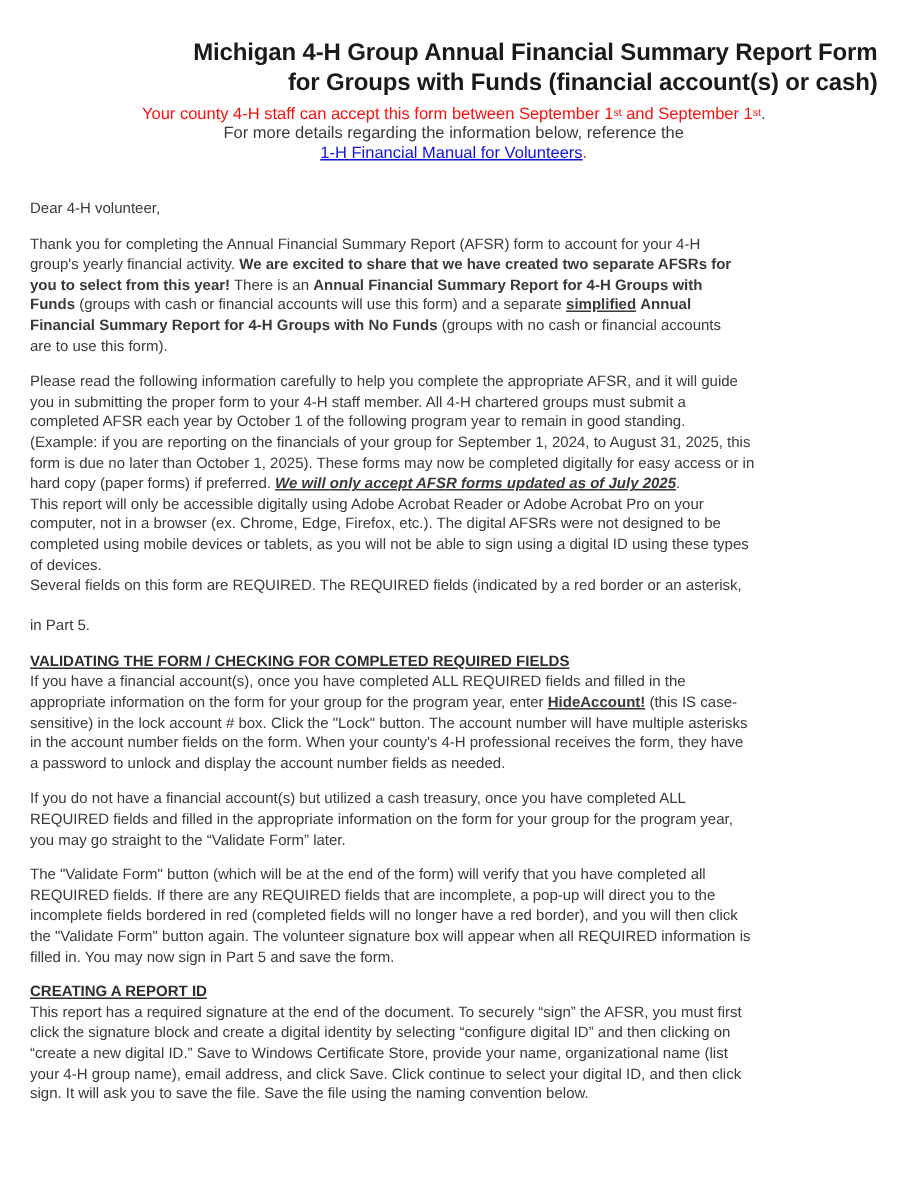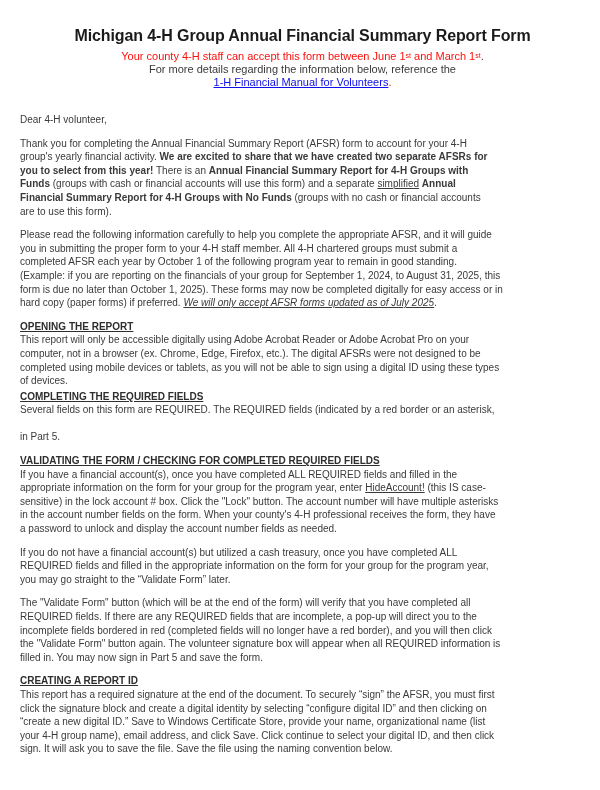--- a/index.html
+++ b/index.html
@@ -15,21 +15,21 @@
     width:600px;height:790px;
     background:var(--page-bg);
     padding:26px 15px 0 20px;
     font-family:"Liberation Sans",sans-serif;
     color:var(--text);
     overflow:hidden;
   }
   .title{
     margin:0;
     font-size:16px;line-height:20px;font-weight:bold;
-    text-align:center;color:var(--title);
+    text-align:right;color:var(--title);
     letter-spacing:-0.1px;
   }
   .center-line{
     margin:0;text-align:center;
     font-size:11px;line-height:13px;
   }
   .notice{margin-top:4px;color:var(--red);}
   .sup{font-size:7px;vertical-align:top;position:relative;top:-1px;}
   .c-red{color:var(--red);}
   .c-text{color:var(--text);}
@@ -41,41 +41,40 @@
   .salutation{margin:0;}
   .para{margin:10px 0 0 0;}
   .para-tight{margin:0;}
   .heading,.heading-tight{
     font-weight:bold;text-decoration:underline;color:#2e2e2e;
   }
   .heading{margin:10px 0 0 0;}
   .heading-tight{margin:2px 0 0 0;}
   .b{font-weight:bold;}
   .i{font-style:italic;}
-  .u{text-decoration:underline;}
+  .u{text-decoration:underline;font-weight:bold;}
 </style>
 </head>
 <body>
 
 <div class="page">
   <h1 class="title">
     <span>Michigan 4-H Group Annual Financial Summary Report Form</span><br>
+    <span>for Groups with Funds (financial account(s) or cash)</span>
   </h1>
-  <p class="center-line notice"><span class="c-red">Your county 4-H staff can accept this form between June 1</span><span class="sup c-red">st</span><span class="c-red"> and March 1</span><span class="sup c-red">st</span><span class="c-text">.</span></p>
+  <p class="center-line notice"><span class="c-red">Your county 4-H staff can accept this form between September 1</span><span class="sup c-red">st</span><span class="c-red"> and September 1</span><span class="sup c-red">st</span><span class="c-text">.</span></p>
   <p class="center-line">For more details regarding the information below, reference the</p>
   <p class="center-line"><a class="link">1-H Financial Manual for Volunteers</a><span class="c-red">.</span></p>
 
   <div class="doc-body">
     <p class="salutation">Dear 4-H volunteer,</p>
 
   <p class="para"><span>Thank you for completing the Annual Financial Summary Report (AFSR) form to account for your 4-H</span><br><span>group's yearly financial activity. </span><span class="b">We are excited to share that we have created two separate AFSRs for</span><br><span class="b">you to select from this year!</span><span> There is an </span><span class="b">Annual Financial Summary Report for 4-H Groups with</span><br><span class="b">Funds</span><span> (groups with cash or financial accounts will use this form) and a separate </span><span class="u">simplified</span><span> </span><span class="b">Annual</span><br><span class="b">Financial Summary Report for 4-H Groups with No Funds</span><span> (groups with no cash or financial accounts</span><br><span>are to use this form).</span></p>
       <p class="para"><span>Please read the following information carefully to help you complete the appropriate AFSR, and it will guide</span><br><span>you in submitting the proper form to your 4-H staff member. All 4-H chartered groups must submit a</span><br><span>completed AFSR each year by October 1 of the following program year to remain in good standing.</span><br><span>(Example: if you are reporting on the financials of your group for September 1, 2024, to August 31, 2025, this</span><br><span>form is due no later than October 1, 2025). These forms may now be completed digitally for easy access or in</span><br><span>hard copy (paper forms) if preferred. </span><span class="i u">We will only accept AFSR forms updated as of July 2025</span><span>.</span></p>
-      <p class="heading"><span>OPENING THE REPORT</span></p>
       <p class="para-tight"><span>This report will only be accessible digitally using Adobe Acrobat Reader or Adobe Acrobat Pro on your</span><br><span>computer, not in a browser (ex. Chrome, Edge, Firefox, etc.). The digital AFSRs were not designed to be</span><br><span>completed using mobile devices or tablets, as you will not be able to sign using a digital ID using these types</span><br><span>of devices.</span></p>
-      <p class="heading-tight"><span>COMPLETING THE REQUIRED FIELDS</span></p>
       <p class="para-tight"><span>Several fields on this form are REQUIRED. The REQUIRED fields (indicated by a red border or an asterisk,</span><br><br><span>in Part 5.</span></p>
       <p class="heading"><span>VALIDATING THE FORM / CHECKING FOR COMPLETED REQUIRED FIELDS</span></p>
       <p class="para-tight"><span>If you have a financial account(s), once you have completed ALL REQUIRED fields and filled in the</span><br><span>appropriate information on the form for your group for the program year, enter </span><span class="u">HideAccount!</span><span> (this IS case-</span><br><span>sensitive) in the lock account # box. Click the "Lock" button. The account number will have multiple asterisks</span><br><span>in the account number fields on the form. When your county's 4-H professional receives the form, they have</span><br><span>a password to unlock and display the account number fields as needed.</span></p>
       <p class="para"><span>If you do not have a financial account(s) but utilized a cash treasury, once you have completed ALL</span><br><span>REQUIRED fields and filled in the appropriate information on the form for your group for the program year,</span><br><span>you may go straight to the “Validate Form” later.</span></p>
       <p class="para"><span>The "Validate Form" button (which will be at the end of the form) will verify that you have completed all</span><br><span>REQUIRED fields. If there are any REQUIRED fields that are incomplete, a pop-up will direct you to the</span><br><span>incomplete fields bordered in red (completed fields will no longer have a red border), and you will then click</span><br><span>the "Validate Form" button again. The volunteer signature box will appear when all REQUIRED information is</span><br><span>filled in. You may now sign in Part 5 and save the form.</span></p>
       <p class="heading"><span>CREATING A REPORT ID</span></p>
       <p class="para-tight"><span>This report has a required signature at the end of the document. To securely “sign” the AFSR, you must first</span><br><span>click the signature block and create a digital identity by selecting “configure digital ID” and then clicking on</span><br><span>“create a new digital ID.” Save to Windows Certificate Store, provide your name, organizational name (list</span><br><span>your 4-H group name), email address, and click Save. Click continue to select your digital ID, and then click</span><br><span>sign. It will ask you to save the file. Save the file using the naming convention below.</span></p>
     </div>
 </div>
 

